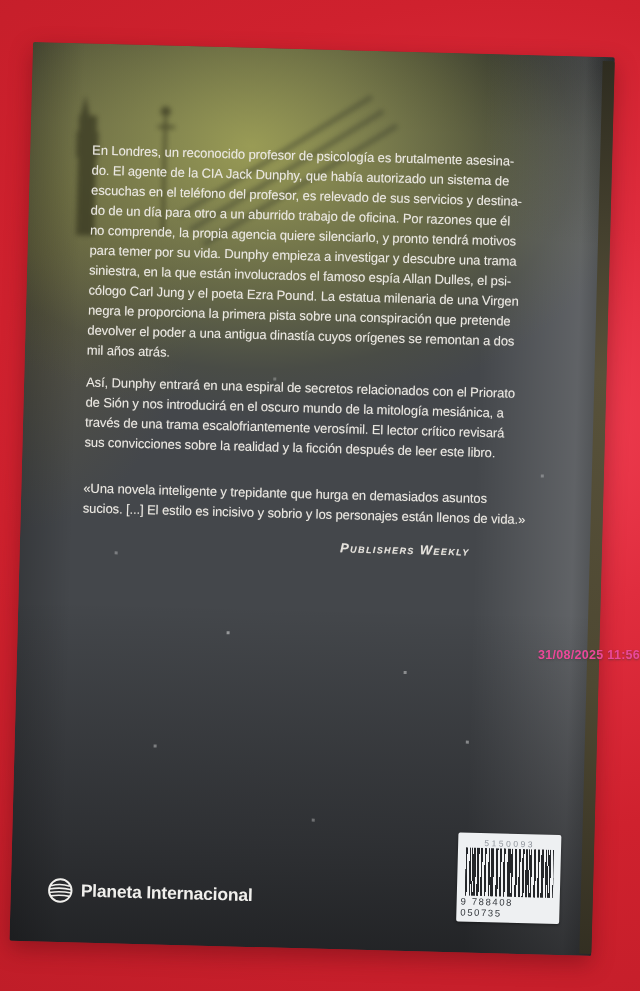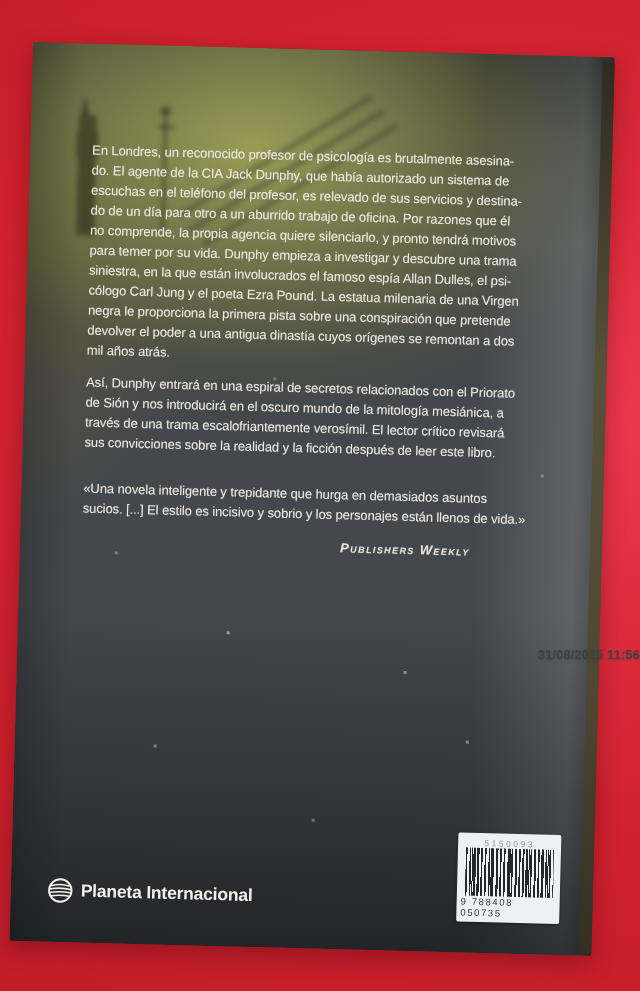--- a/index.html
+++ b/index.html
@@ -79,21 +79,21 @@
     background-image:
       repeating-linear-gradient(90deg,#24262a 0 1.6px, transparent 1.6px 3.8px),
       repeating-linear-gradient(90deg,#24262a 0 1px, transparent 1px 6.3px),
       repeating-linear-gradient(90deg, transparent 0 9px, #24262a 9px 10.2px, transparent 10.2px 17px);
   }
   .sticker .isbn{font-size:9.5px;color:#33373c;letter-spacing:1.6px;}
 
   
   .timestamp{
     position:absolute;left:538px;top:648px;
-    color:#404040;font-size:12.5px;font-weight:bold;letter-spacing:.3px;
+    color:#ec4899;font-size:12.5px;font-weight:bold;letter-spacing:.3px;
     text-shadow:0 1px 2px rgba(60,60,60,.55);white-space:nowrap;
   }
 </style>
 </head>
 <body>
 
 <div class="photo">
 
   <div class="book">
 

